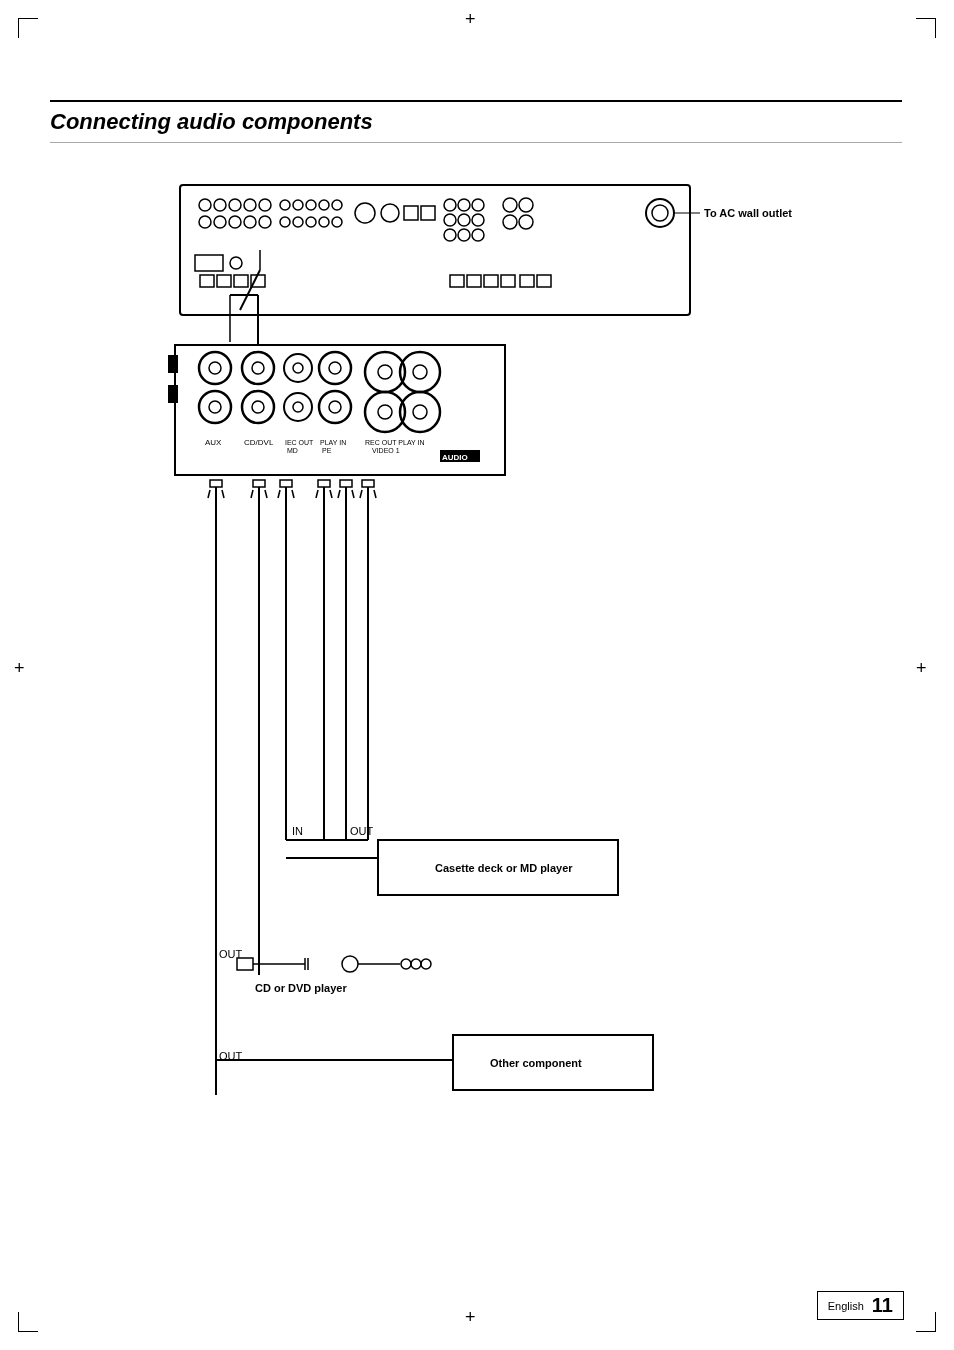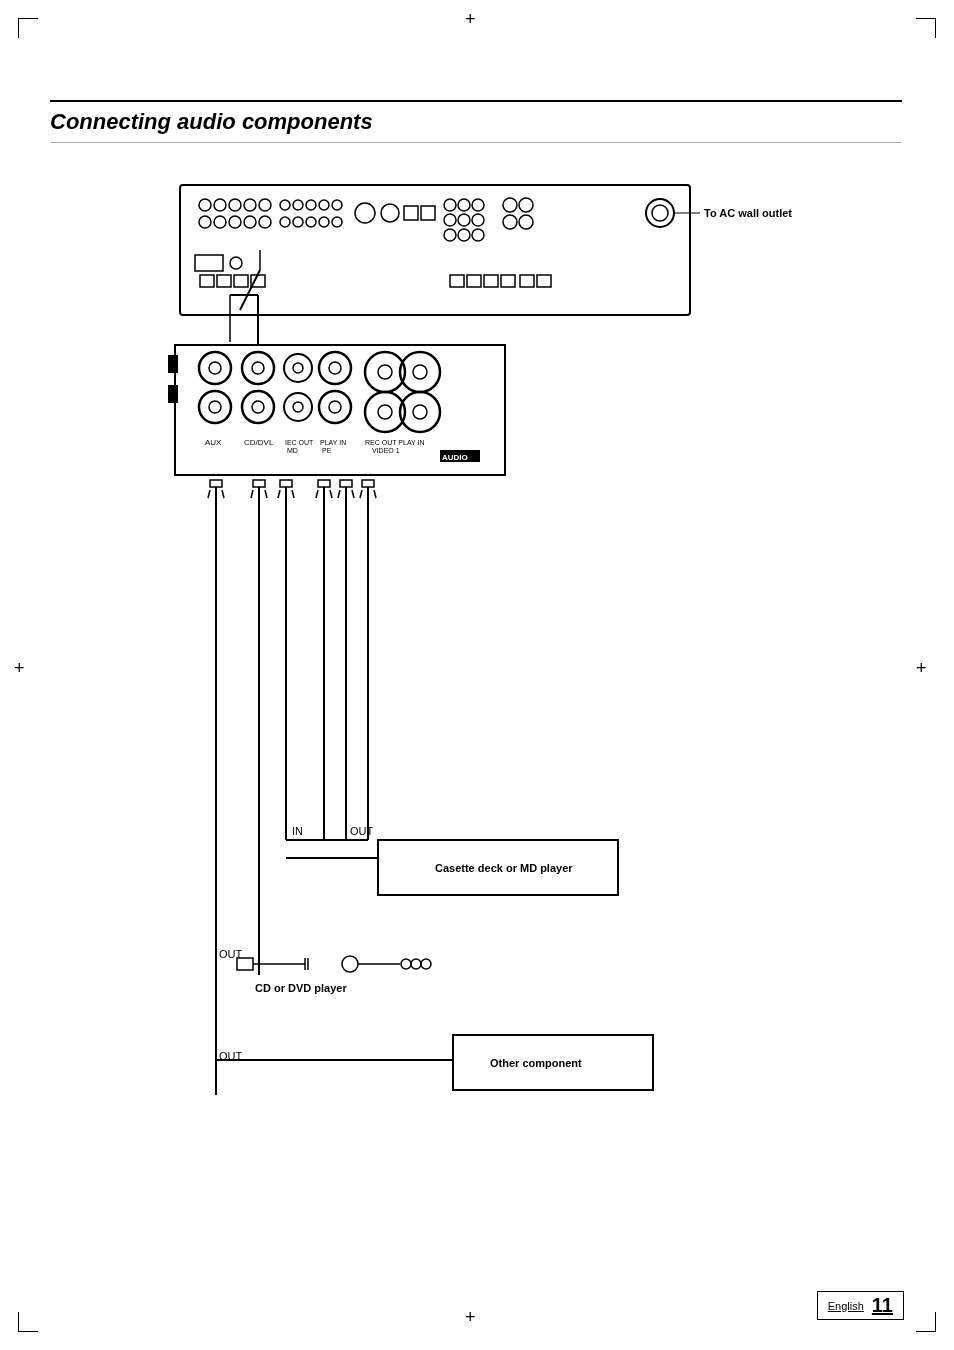--- a/index.html
+++ b/index.html
@@ -81,21 +81,20 @@
       font-weight: bold;
       color: #000;
       text-align: center;
     }
     .footer-box {
       border: 1.5px solid #000;
       padding: 2px 10px;
       display: flex;
       align-items: center;
       gap: 8px;
-      text-decoration: underline;
     }
 
     
     .diagram-svg {
       position: absolute;
       top: 0;
       left: 0;
       width: 100%;
       height: 100%;
       pointer-events: none;

